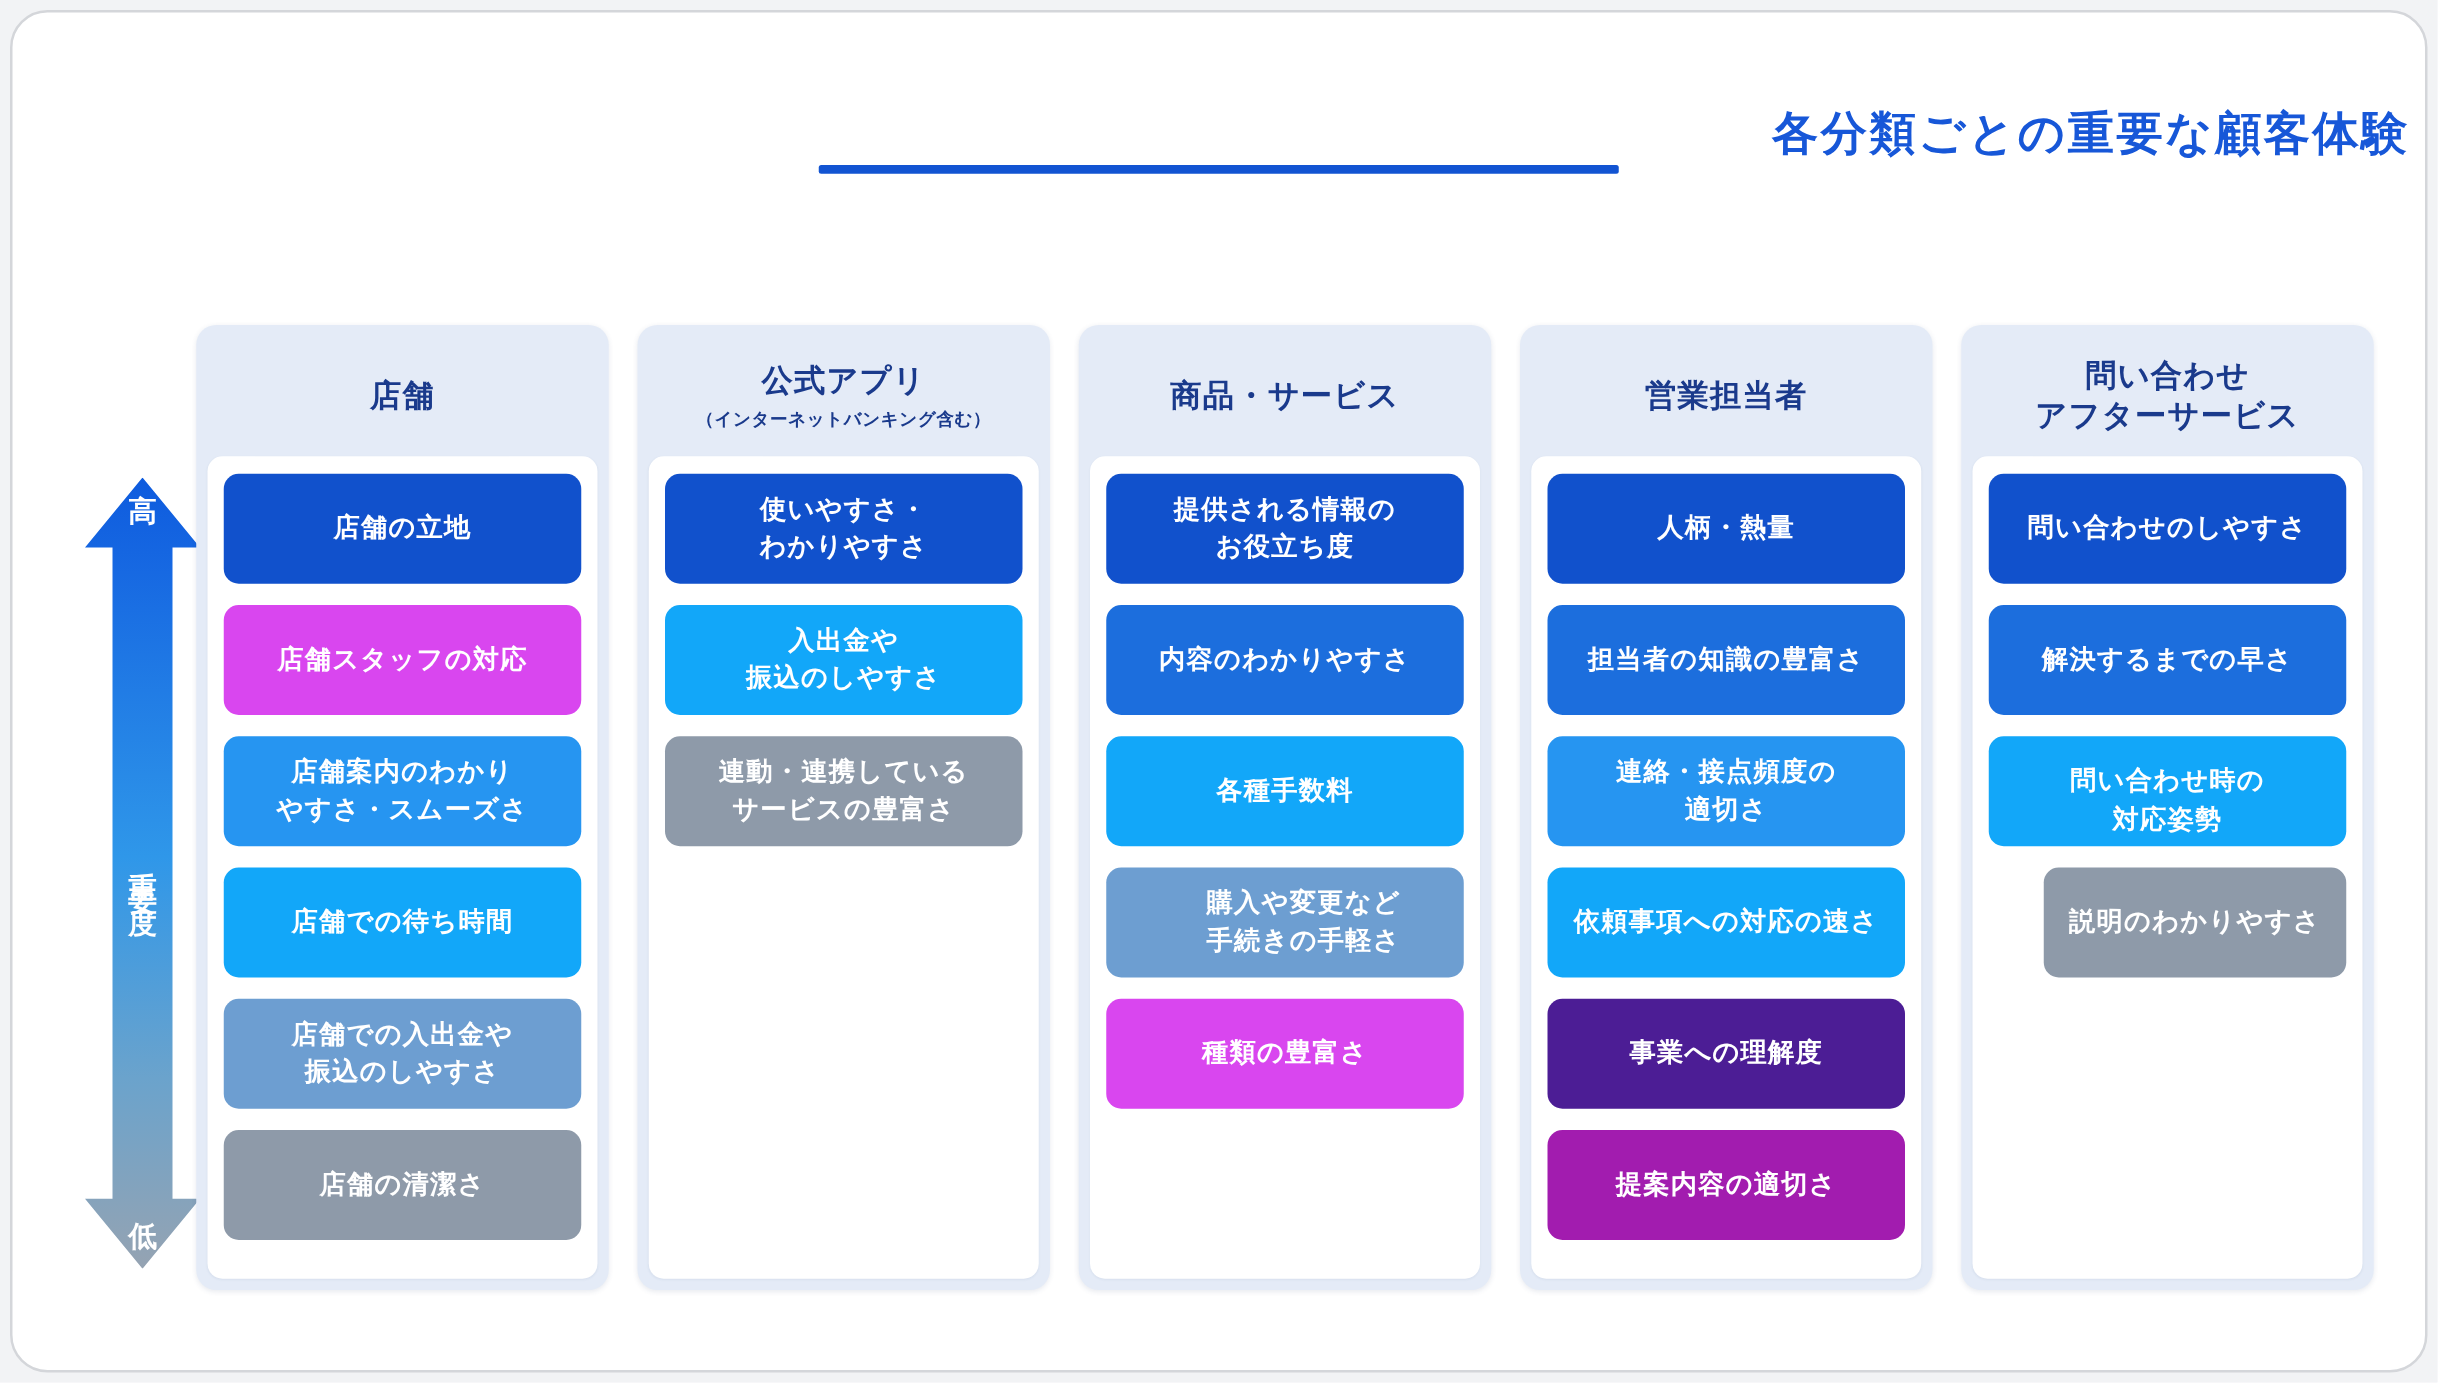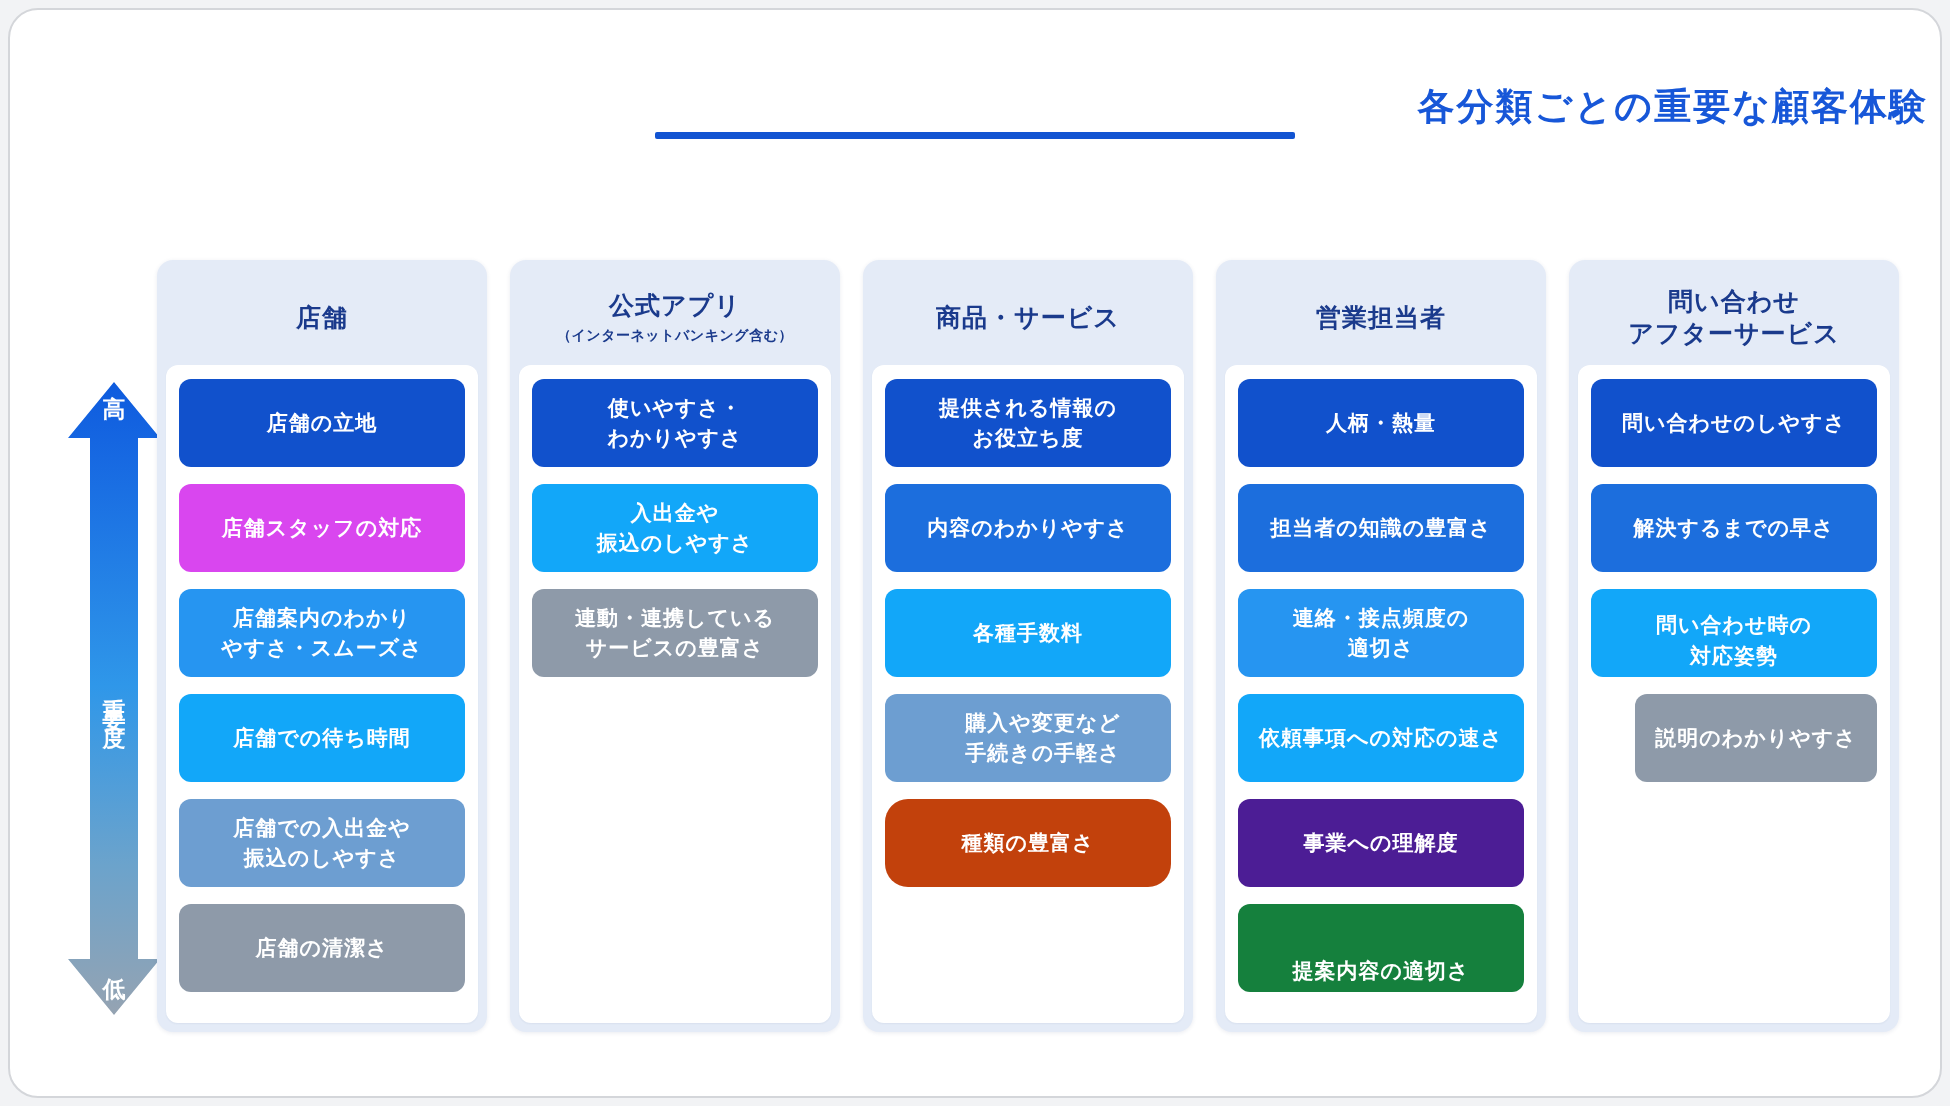--- a/index.html
+++ b/index.html
@@ -252,21 +252,21 @@
 
   <div class="item" style="background: rgb(18, 167, 249);">
     <span class="item-label">各種手数料</span>
   </div>
 
   <div class="item" style="background: rgb(109, 158, 209); padding-left: 40px;">
     <span class="item-label">購入や変更など
 手続きの手軽さ</span>
   </div>
 
-  <div class="item" style="background: #c2410c; border-radius: 23px;">
+  <div class="item" style="background: #d946ef;">
     <span class="item-label">種類の豊富さ</span>
   </div>
 </div>
   </div>
 
   <div class="column">
     <div class="col-header">
       <div class="col-title">営業担当者</div>
 
     </div>
@@ -285,21 +285,21 @@
   </div>
 
   <div class="item" style="background: rgb(18, 167, 249);">
     <span class="item-label">依頼事項への対応の速さ</span>
   </div>
 
   <div class="item" style="background: #4c1d95;">
     <span class="item-label">事業への理解度</span>
   </div>
 
-  <div class="item" style="background: #15803d; align-items: flex-end;">
+  <div class="item" style="background: #a21caf;">
     <span class="item-label">提案内容の適切さ</span>
   </div>
 </div>
   </div>
 
   <div class="column">
     <div class="col-header">
       <div class="col-title">問い合わせ
 アフターサービス</div>
 

